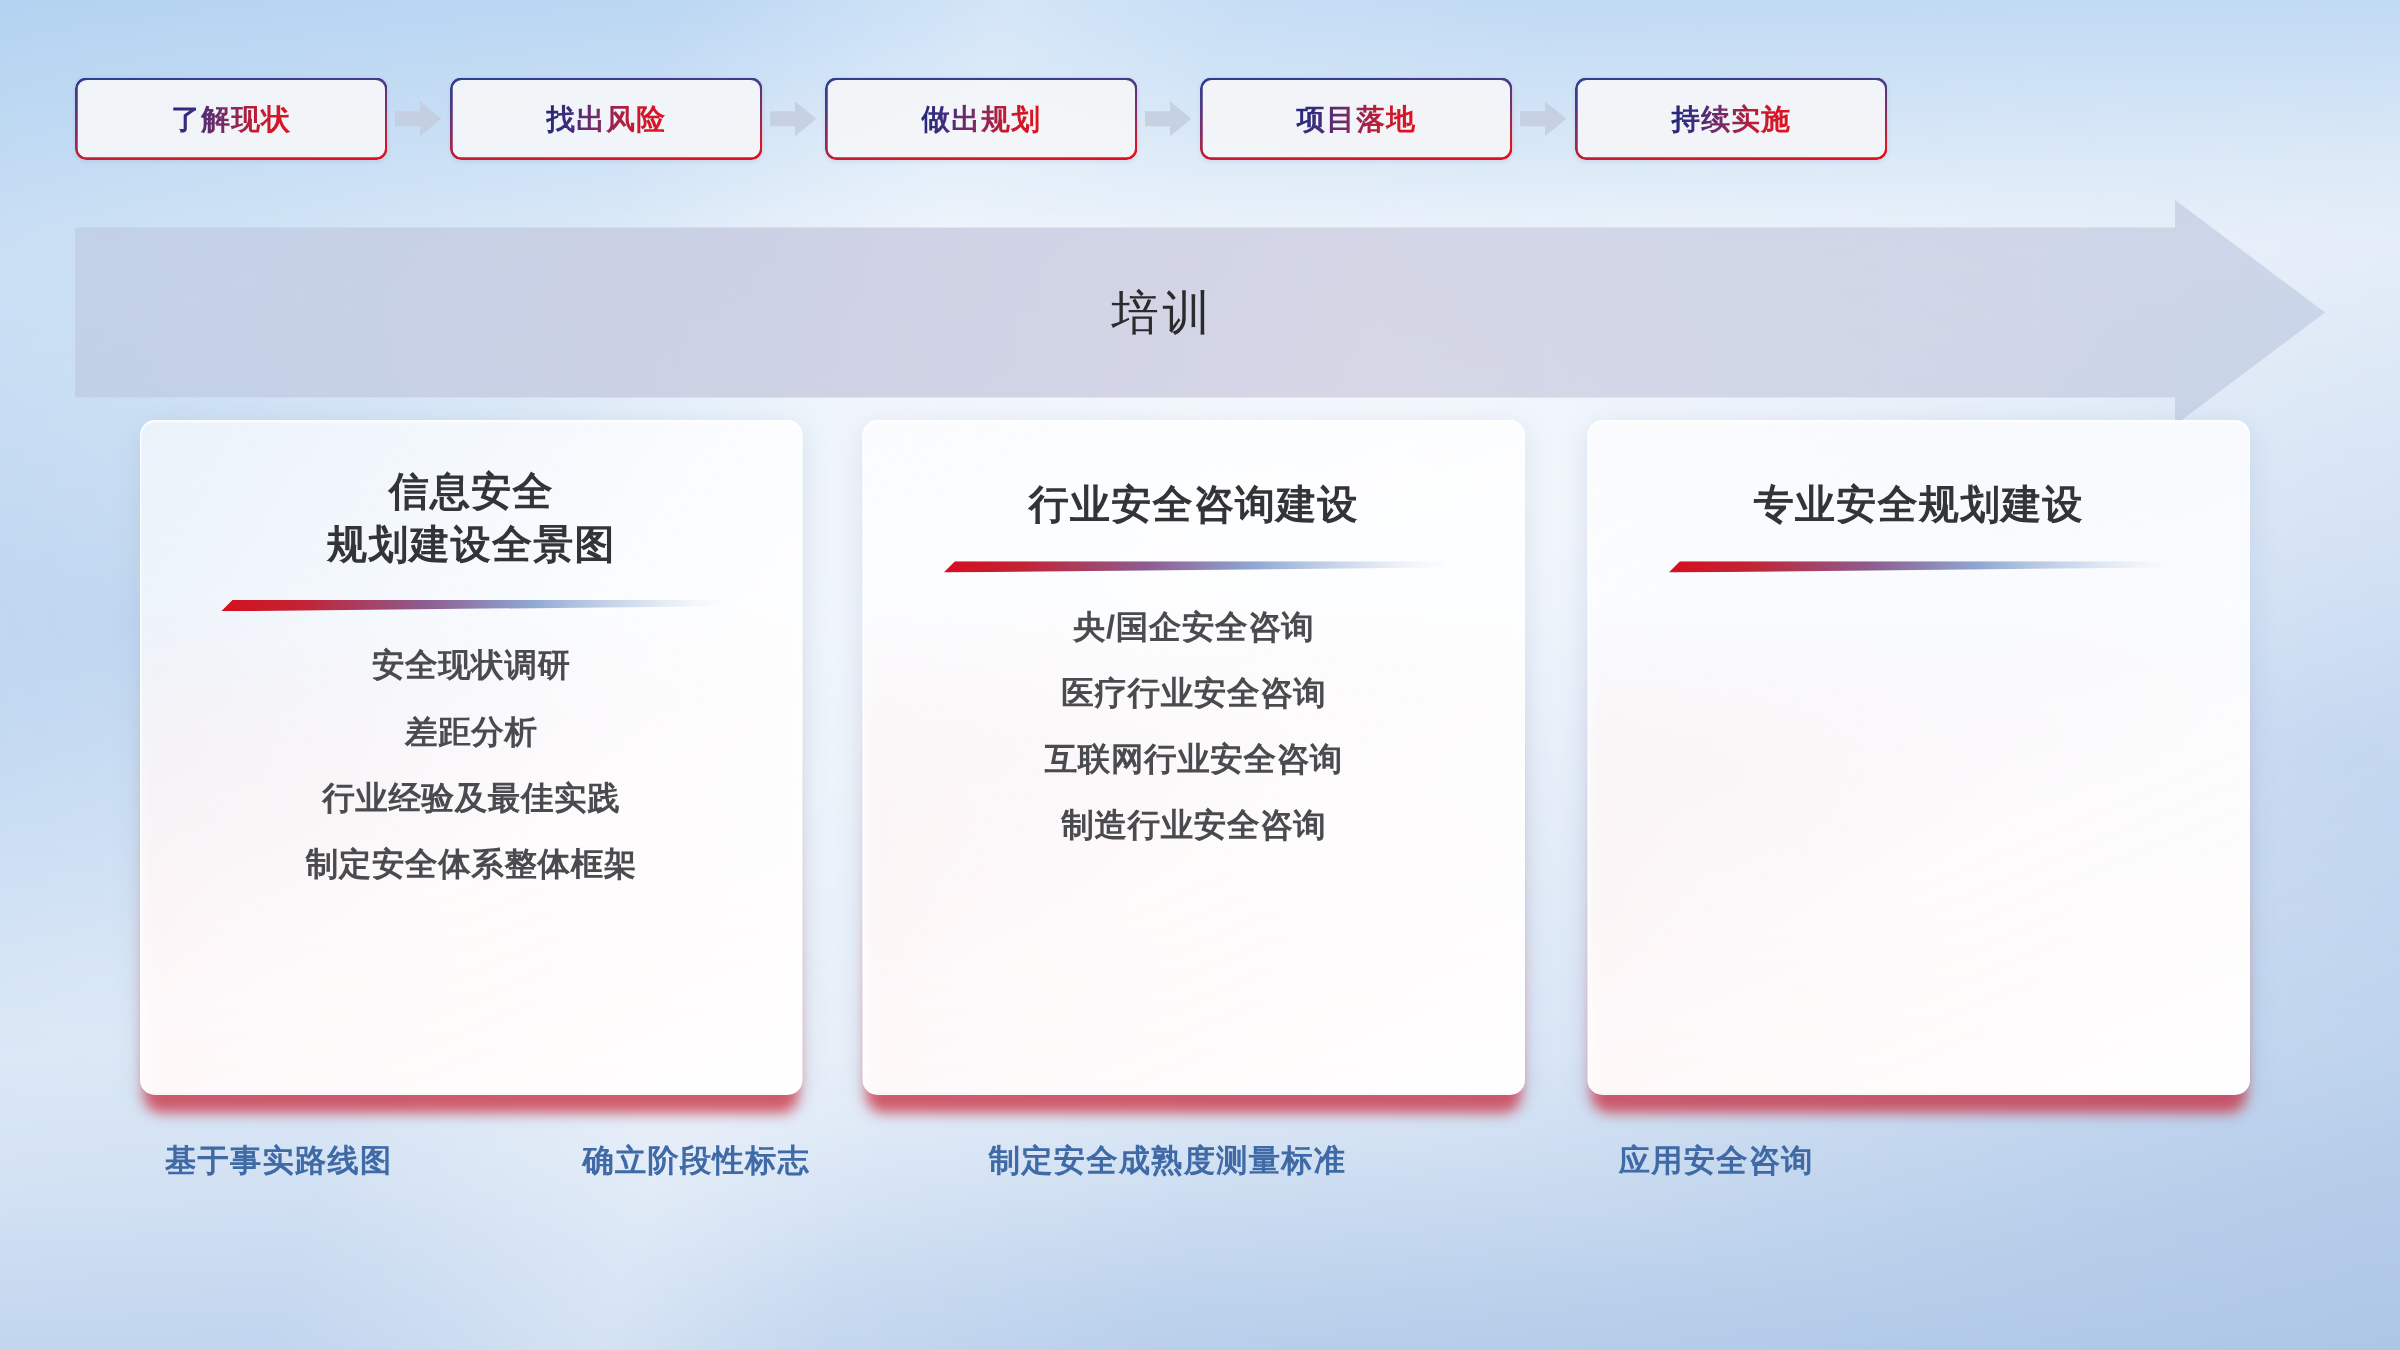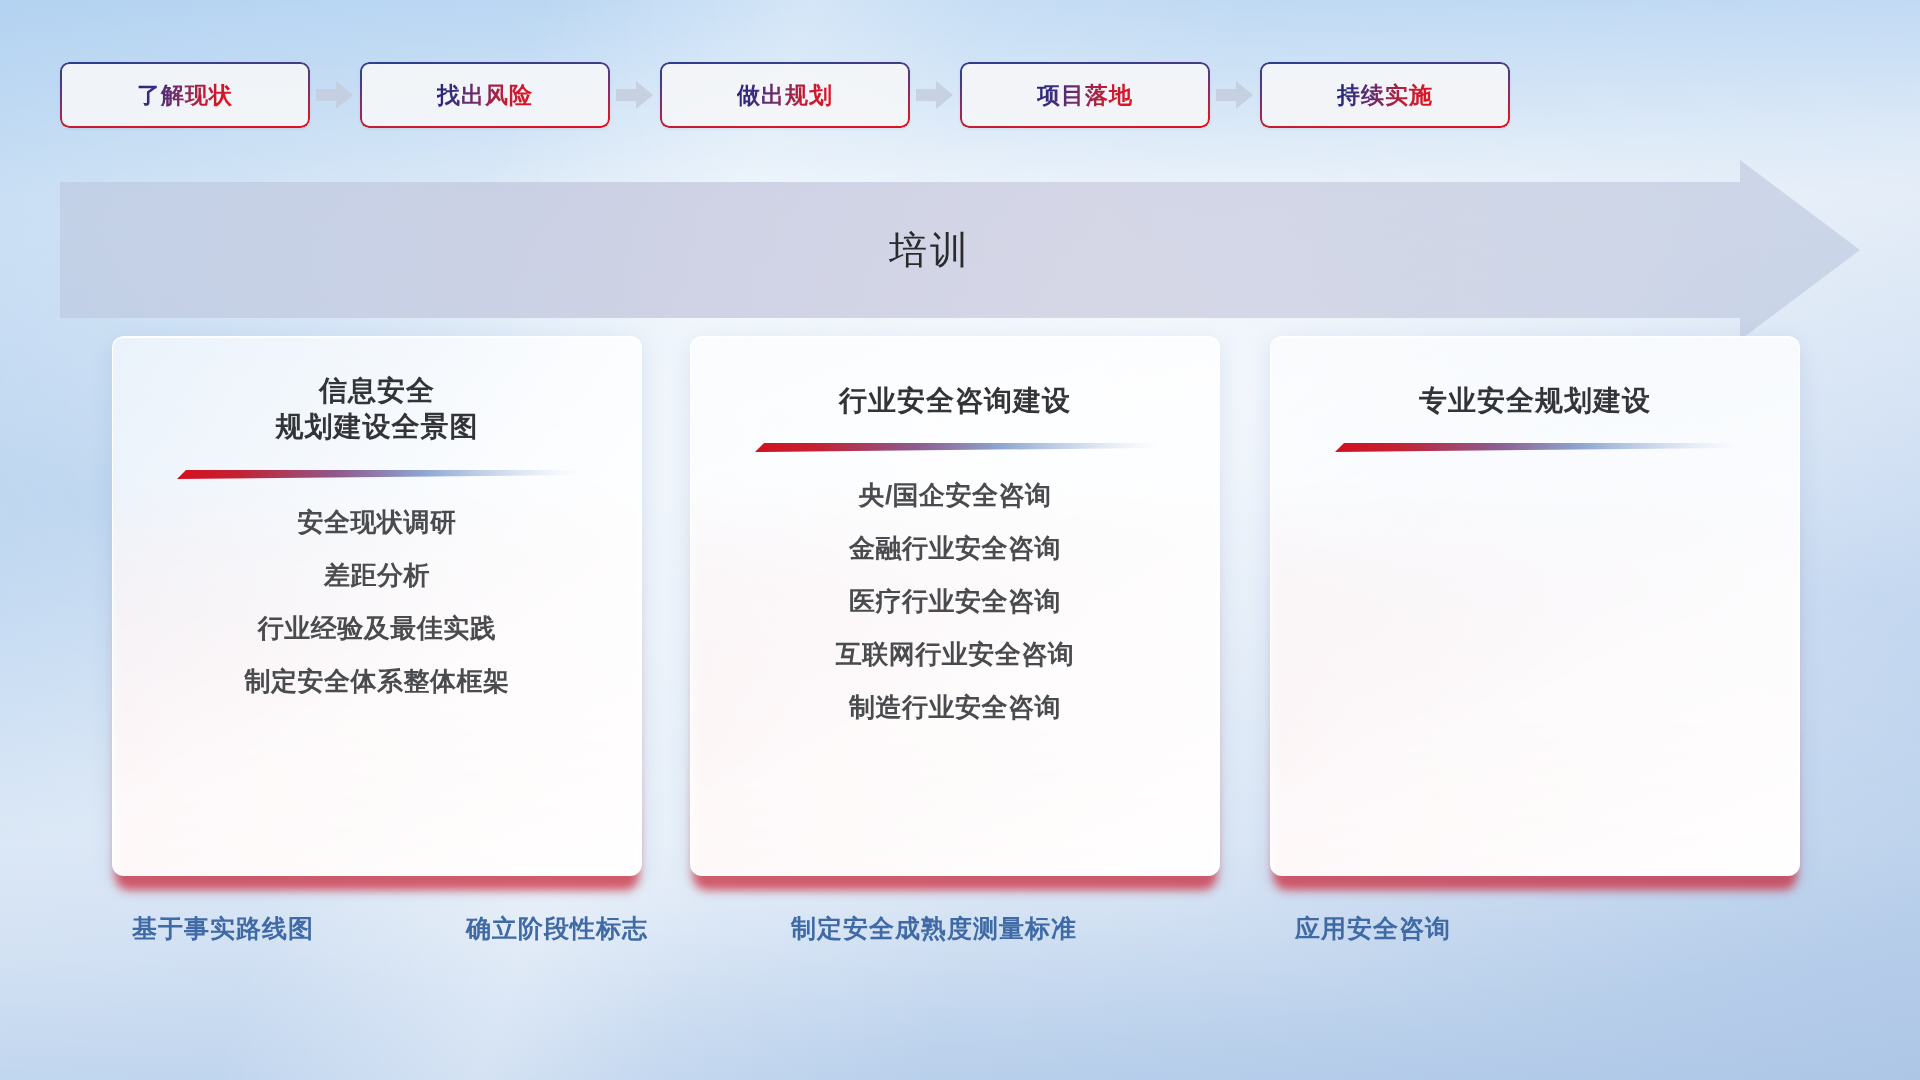--- a/index.html
+++ b/index.html
@@ -169,21 +169,21 @@
       0 6px 22px rgba(92,126,176,0.16);
     overflow: hidden;
     display: flex;
     flex-direction: column;
     align-items: center;
   }
   .card-title {
     margin-top: 46px;
     width: 100%;
     text-align: center;
-    font-size: 28px;
+    font-size: 32px;
     font-weight: 700;
     line-height: 1.30;
     color: #333437;
     letter-spacing: 1px;
   }
   .card-title.two-line { margin-top: 36px; }
 
   .card-rule {
     position: relative;
     width: 400px;
@@ -349,21 +349,20 @@
                 <stop offset="0.62" stop-color="#8fa7d2"></stop>
                 <stop offset="0.82" stop-color="#c3d2e8" stop-opacity="0.75"></stop>
                 <stop offset="1" stop-color="#dfe7f2" stop-opacity="0.05"></stop>
               </linearGradient>
             </defs>
             <path d="M0 9 L9 0 L400 0 L400 5 L0 9 Z" fill="url(#rule2)"></path>
           </svg>
         </div>
         <ul class="card-list">
           <li>央/国企安全咨询</li>
-          <li>金融行业安全咨询</li>
           <li>医疗行业安全咨询</li>
           <li>互联网行业安全咨询</li>
           <li>制造行业安全咨询</li>
         </ul>
       </div>
     </div>
 
     <div class="card c3">
       <div class="card-glow"></div>
       <div class="card-body">

